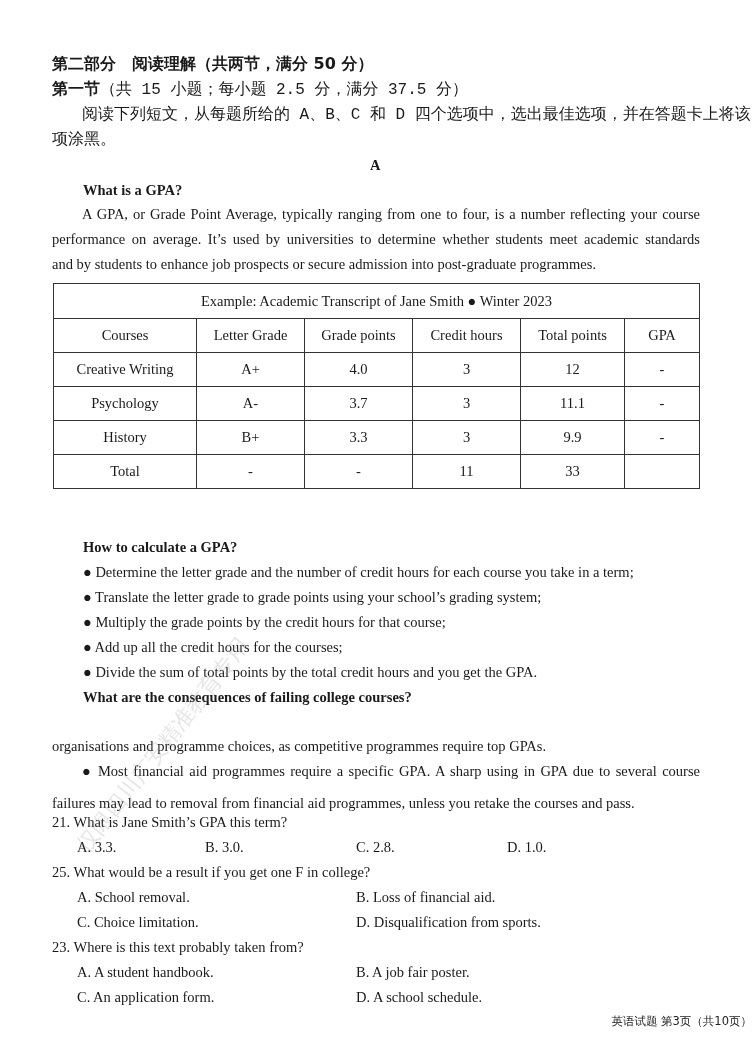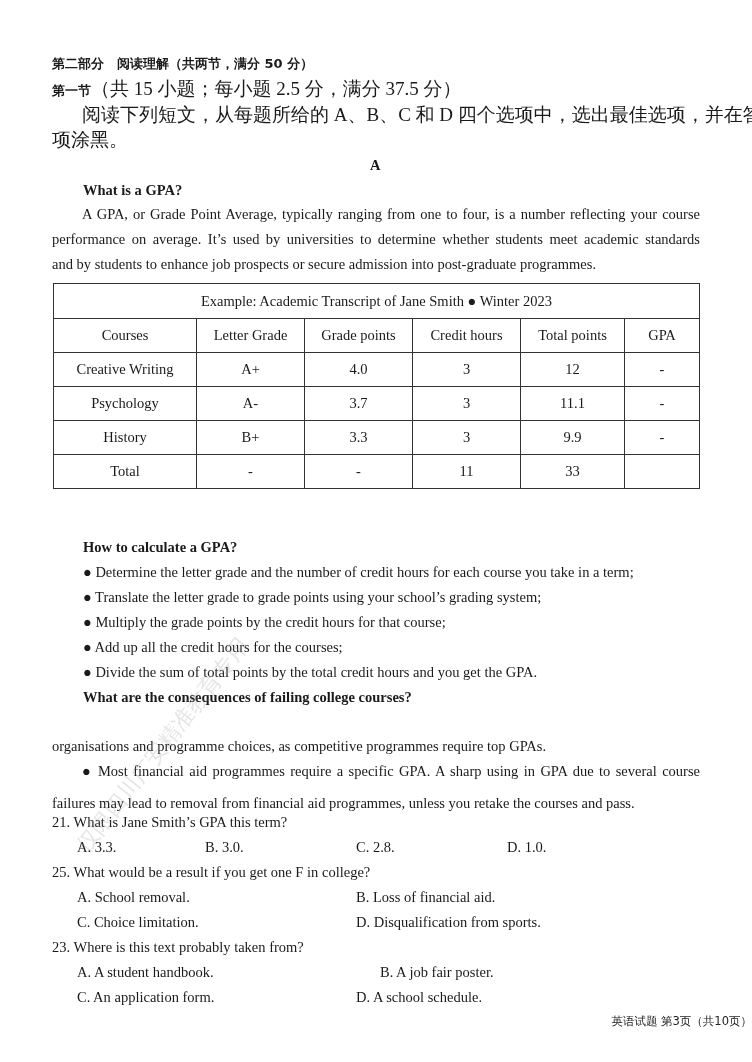--- a/index.html
+++ b/index.html
@@ -3,22 +3,22 @@
 <meta charset="utf-8">
 <style>
   html, body { margin:0; padding:0; background:#ffffff; }
   body {
     width:752px; height:1062px; position:relative; overflow:hidden;
     font-family: "Liberation Serif", "DejaVu Serif", serif;
     color:#1a1a1a; font-size:14.5px;
   }
   .page { position:absolute; left:0; top:0; width:752px; height:1062px; }
   .line { position:absolute; white-space:nowrap; line-height:20px; }
-  .cn { font-family: Liberation Serif, serif; font-size:19px; }
-  .cn-bold { font-family: "DejaVu Sans", sans-serif; font-size:13px; font-weight:bold; }
+  .cn { font-family: Liberation Mono, monospace; font-size:16px; }
+  .cn-bold { font-family: "DejaVu Sans", sans-serif; font-size:16px; font-weight:bold; }
   .bold { font-weight:bold; }
   .para { position:absolute; left:52px; width:648px; line-height:25px; text-align:justify; }
   .indent { text-indent:30px; }
   .justify-last { text-align-last:justify; }
   table.transcript {
     position:absolute; left:53px; top:283px; width:647px;
     border-collapse:collapse; font-size:14.5px;
   }
   table.transcript td {
     border:1.3px solid #333; text-align:center; height:33px; padding:0;
@@ -116,20 +116,20 @@
   <div class="opt" style="left:507px; top:837px;">D. 1.0.</div>
 
   <div class="line" style="left:52px; top:862px;">25. What would be a result if you get one F in college?</div>
   <div class="opt" style="left:77px; top:887px;">A. School removal.</div>
   <div class="opt" style="left:356px; top:887px;">B. Loss of financial aid.</div>
   <div class="opt" style="left:77px; top:912px;">C. Choice limitation.</div>
   <div class="opt" style="left:356px; top:912px;">D. Disqualification from sports.</div>
 
   <div class="line" style="left:52px; top:937px;">23. Where is this text probably taken from?</div>
   <div class="opt" style="left:77px; top:962px;">A. A student handbook.</div>
-  <div class="opt" style="left:356px; top:962px;margin-left:24px;">B. A job fair poster.</div>
+  <div class="opt" style="left:356px; top:962px;">B. A job fair poster.</div>
   <div class="opt" style="left:77px; top:987px;">C. An application form.</div>
   <div class="opt" style="left:356px; top:987px;">D. A school schedule.</div>
 
   <div class="footer">英语试题  第3页（共10页）</div>
 
   <div class="watermark" style="left:70px; top:840px;">仅限四川广安精准教育专用</div>
 </div>
 
 </body></html>

